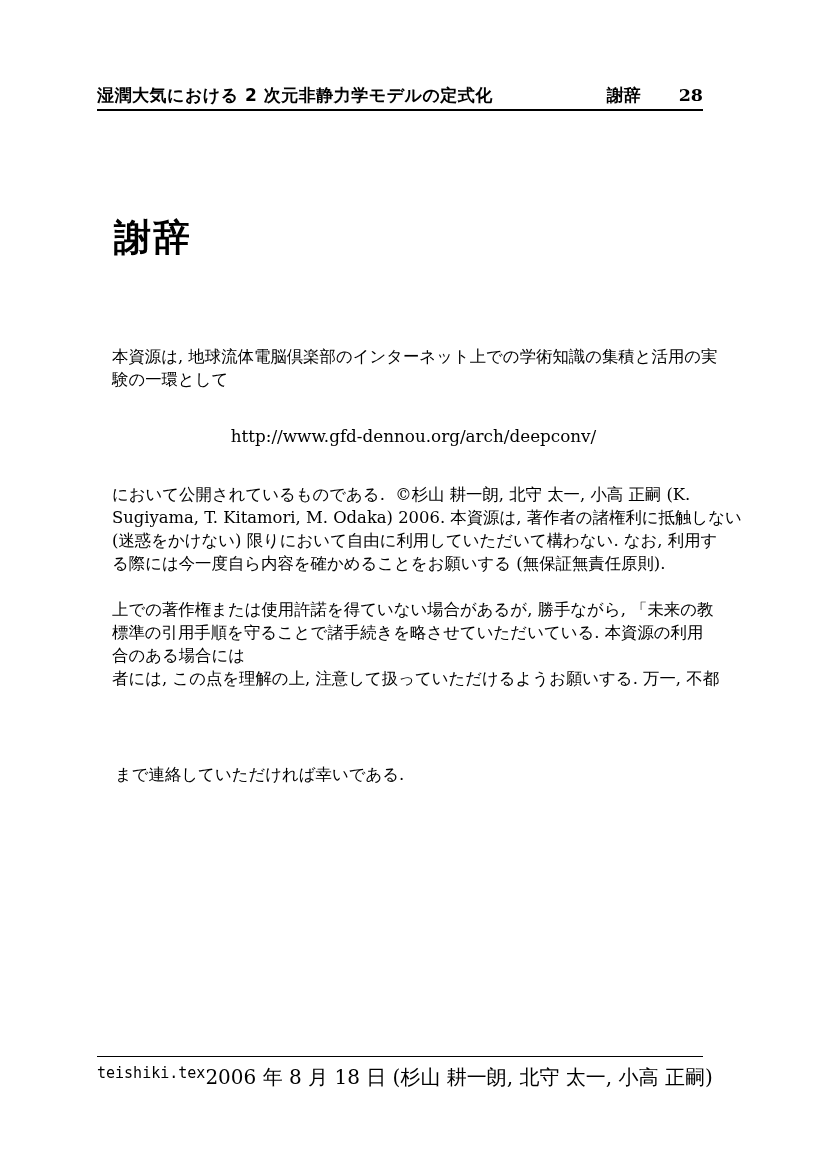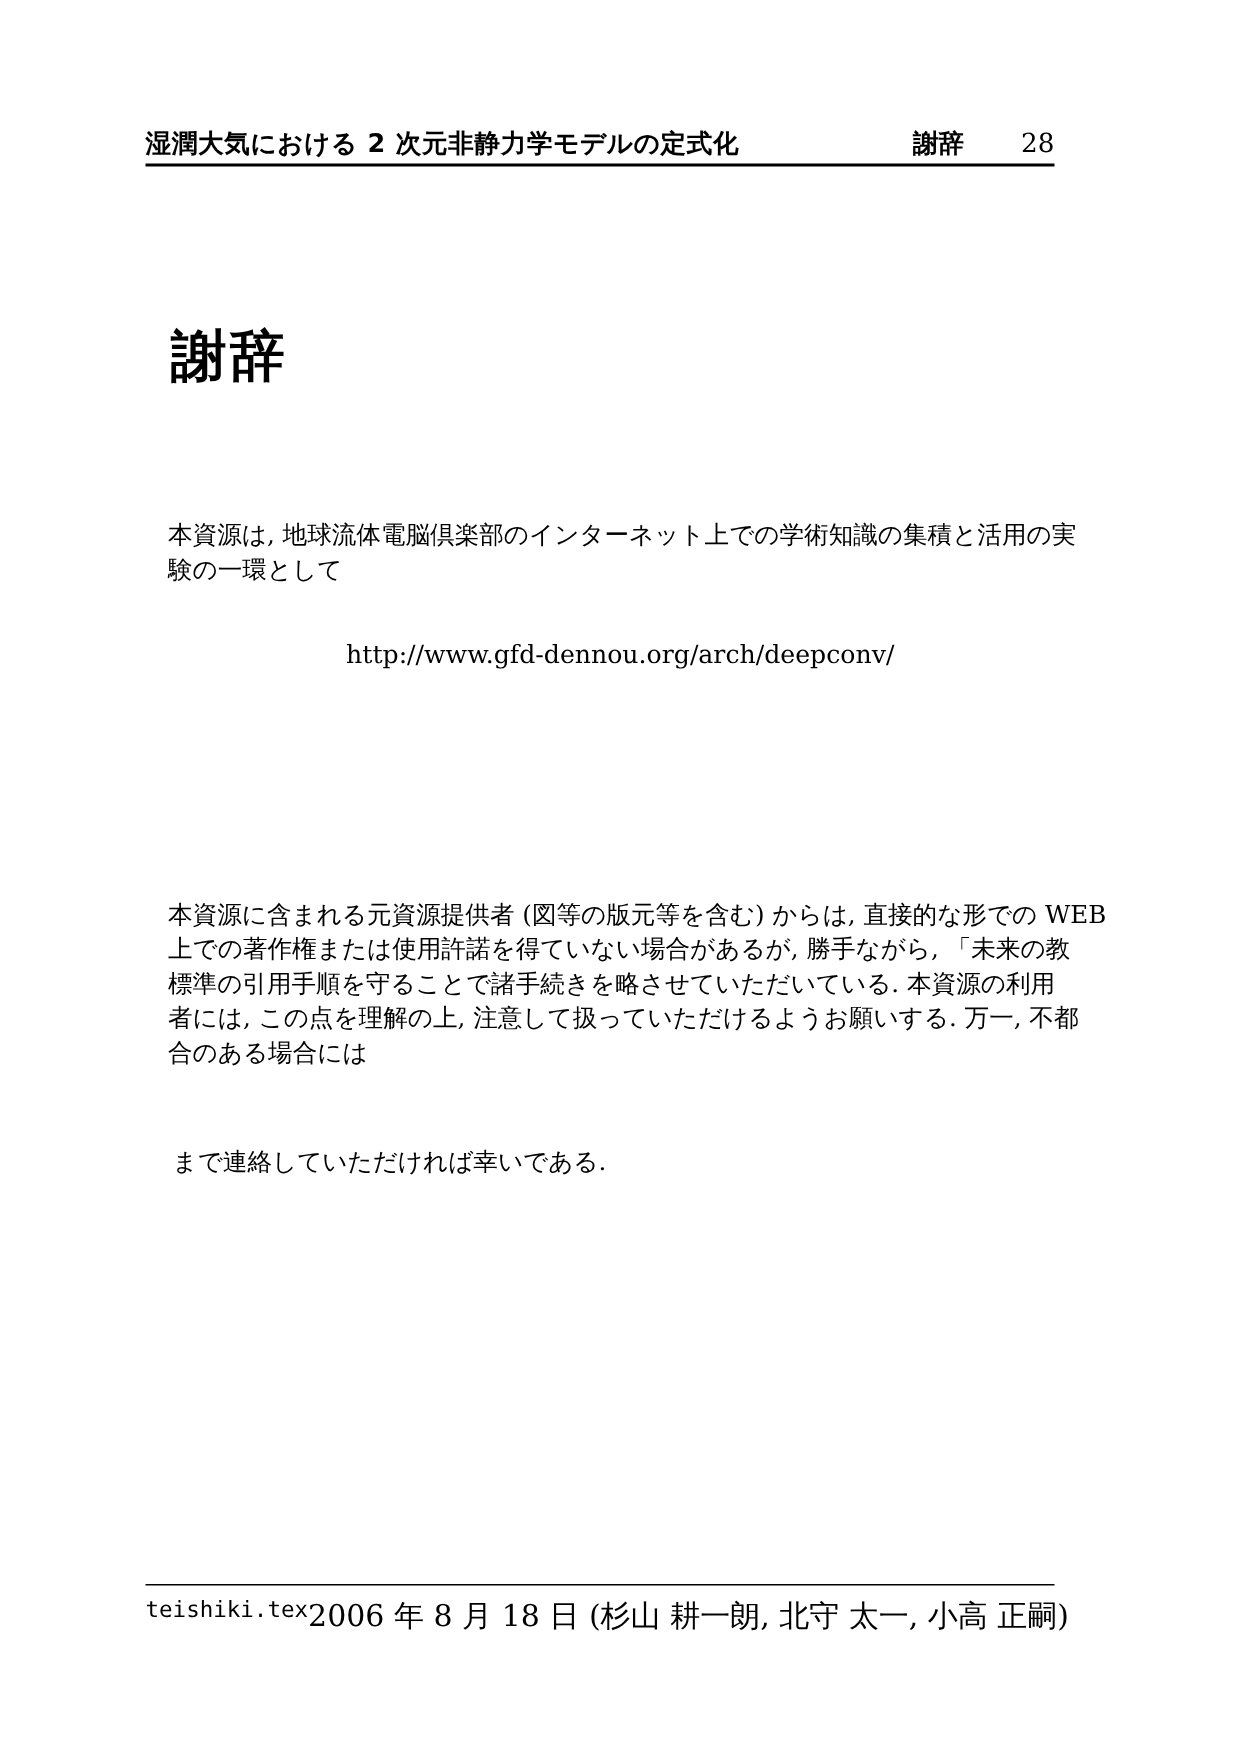--- a/index.html
+++ b/index.html
@@ -39,21 +39,21 @@
   .running-title {
     font-size: 17px;
     letter-spacing: 0.5px;
   }
   .running-right {
     display: flex;
     align-items: baseline;
     gap: 38px;
   }
   .section-mark { font-size: 17px; }
-  .page-number  { font-size: 17.5px; font-weight: normal; }
+  .page-number  { font-size: 17.5px; font-weight: bold; }
 
   .head-rule {
     position: absolute;
     left: 97px;
     top: 109px;
     width: 606px;
     height: 1.5px;
     background: #000000;
   }
 
@@ -137,27 +137,32 @@
 
   <h1 class="chapter-title gothic">謝辞</h1>
 
   <div class="para p1 mincho">
     <div class="jline">本資源は, 地球流体電脳倶楽部のインターネット上での学術知識の集積と活用の実</div>
     <div class="jline">験の一環として</div>
   </div>
 
   <div class="center-line url-line mincho">http://www.gfd-dennou.org/arch/deepconv/</div>
 
+  <div class="para p2 mincho">
+    <div class="jline">において公開されているものである.  ©杉山 耕一朗, 北守 太一, 小高 正嗣 (K.</div>
+    <div class="jline">Sugiyama, T. Kitamori, M. Odaka) 2006. 本資源は, 著作者の諸権利に抵触しない</div>
+    <div class="jline">(迷惑をかけない) 限りにおいて自由に利用していただいて構わない. なお, 利用す</div>
+    <div class="jline">る際には今一度自ら内容を確かめることをお願いする (無保証無責任原則).</div>
+  </div>
 
   <div class="para p3 mincho">
-    <div class="jline">本資源に含まれる元資源提供者 (図等の版元等を含む) からは, 直接的な形での WEB</div>
     <div class="jline">上での著作権または使用許諾を得ていない場合があるが, 勝手ながら, 「未来の教</div>
     <div class="jline">標準の引用手順を守ることで諸手続きを略させていただいている. 本資源の利用</div>
+    <div class="jline">合のある場合には</div>
     <div class="jline">者には, この点を理解の上, 注意して扱っていただけるようお願いする. 万一, 不都</div>
-    <div class="jline">合のある場合には</div>
   </div>
 
 
   <div class="closing-line mincho">
     <div class="jline">まで連絡していただければ幸いである.</div>
   </div>
 
   <div class="foot-rule"></div>
   <div class="footer">
     <span class="footer-left tt">teishiki.tex</span>

